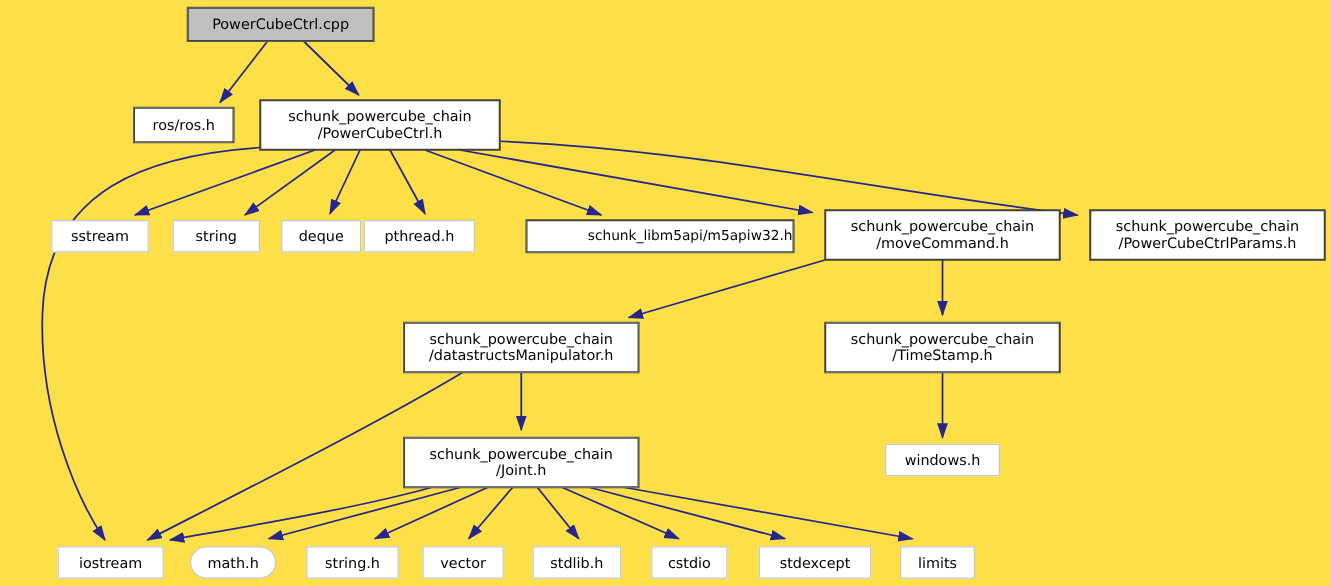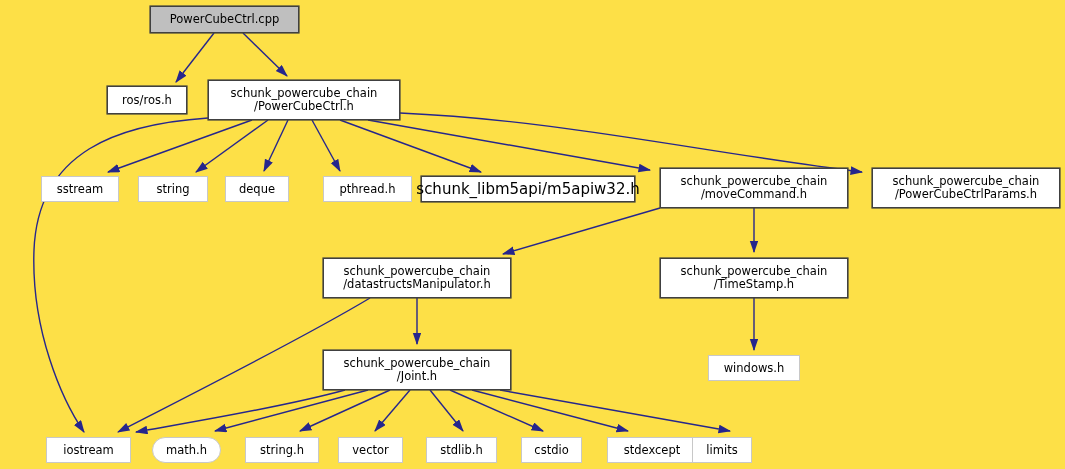--- a/index.html
+++ b/index.html
@@ -92,35 +92,35 @@
       </g>
   </svg>
   <div id="nodes-layer">
       <div class="node root" style="left: 150px; top: 6px; width: 149px; height: 27px; font-size: 11.5px;"><span class="nlabel">PowerCubeCtrl.cpp</span></div>
       <div class="node local" style="left: 107px; top: 86px; width: 80px; height: 28px; font-size: 11.5px;"><span class="nlabel">ros/ros.h</span></div>
       <div class="node local" style="left: 208px; top: 80px; width: 192px; height: 40px; font-size: 11.5px;"><span class="nlabel">schunk_powercube_chain
 /PowerCubeCtrl.h</span></div>
       <div class="node system" style="left: 41px; top: 176px; width: 78px; height: 26px; font-size: 11.5px;"><span class="nlabel">sstream</span></div>
       <div class="node system" style="left: 138px; top: 176px; width: 70px; height: 26px; font-size: 11.5px;"><span class="nlabel">string</span></div>
       <div class="node system" style="left: 225px; top: 176px; width: 64px; height: 26px; font-size: 11.5px;"><span class="nlabel">deque</span></div>
-      <div class="node system" style="left: 323px; top: 176px; width: 89px; height: 26px; font-size: 11.5px;"><span class="nlabel">pthread.h</span></div>
-      <div class="node local" style="left: 421px; top: 176px; width: 214px; height: 26px; font-size: 15px;"><span class="nlabel">schunk_libm5api/m5apiw32.h</span></div>
+      <div class="node system" style="left: 291px; top: 176px; width: 89px; height: 26px; font-size: 11.5px;"><span class="nlabel">pthread.h</span></div>
+      <div class="node local" style="left: 421px; top: 176px; width: 214px; height: 26px; font-size: 11px; align-items: flex-end;"><span class="nlabel">schunk_libm5api/m5apiw32.h</span></div>
       <div class="node local" style="left: 660px; top: 168px; width: 188px; height: 40px; font-size: 11.5px;"><span class="nlabel">schunk_powercube_chain
 /moveCommand.h</span></div>
       <div class="node local" style="left: 872px; top: 168px; width: 188px; height: 40px; font-size: 11.5px;"><span class="nlabel">schunk_powercube_chain
 /PowerCubeCtrlParams.h</span></div>
       <div class="node local" style="left: 323px; top: 258px; width: 188px; height: 40px; font-size: 11.5px;"><span class="nlabel">schunk_powercube_chain
 /datastructsManipulator.h</span></div>
       <div class="node local" style="left: 660px; top: 258px; width: 188px; height: 40px; font-size: 11.5px;"><span class="nlabel">schunk_powercube_chain
 /TimeStamp.h</span></div>
       <div class="node local" style="left: 323px; top: 350px; width: 188px; height: 40px; font-size: 11.5px;"><span class="nlabel">schunk_powercube_chain
 /Joint.h</span></div>
       <div class="node system" style="left: 708px; top: 355px; width: 92px; height: 26px; font-size: 11.5px;"><span class="nlabel">windows.h</span></div>
       <div class="node system" style="left: 46px; top: 437px; width: 85px; height: 26px; font-size: 11.5px;"><span class="nlabel">iostream</span></div>
       <div class="node system" style="left: 152px; top: 437px; width: 69px; height: 26px; font-size: 11.5px; border-radius: 13px;"><span class="nlabel">math.h</span></div>
       <div class="node system" style="left: 245px; top: 437px; width: 74px; height: 26px; font-size: 11.5px; justify-content: center;"><span class="nlabel">string.h</span></div>
       <div class="node system" style="left: 338px; top: 437px; width: 65px; height: 26px; font-size: 11.5px;"><span class="nlabel">vector</span></div>
       <div class="node system" style="left: 426px; top: 437px; width: 71px; height: 26px; font-size: 11.5px;"><span class="nlabel">stdlib.h</span></div>
       <div class="node system" style="left: 521px; top: 437px; width: 61px; height: 26px; font-size: 11.5px;"><span class="nlabel">cstdio</span></div>
       <div class="node system" style="left: 607px; top: 437px; width: 90px; height: 26px; font-size: 11.5px;"><span class="nlabel">stdexcept</span></div>
-      <div class="node system" style="left: 692px; top: 437px; width: 60px; height: 26px; font-size: 11.5px;"><span class="nlabel">limits</span></div>
+      <div class="node system" style="left: 720px; top: 437px; width: 60px; height: 26px; font-size: 11.5px;"><span class="nlabel">limits</span></div>
     </div>
 </div>
 
 </body></html>

